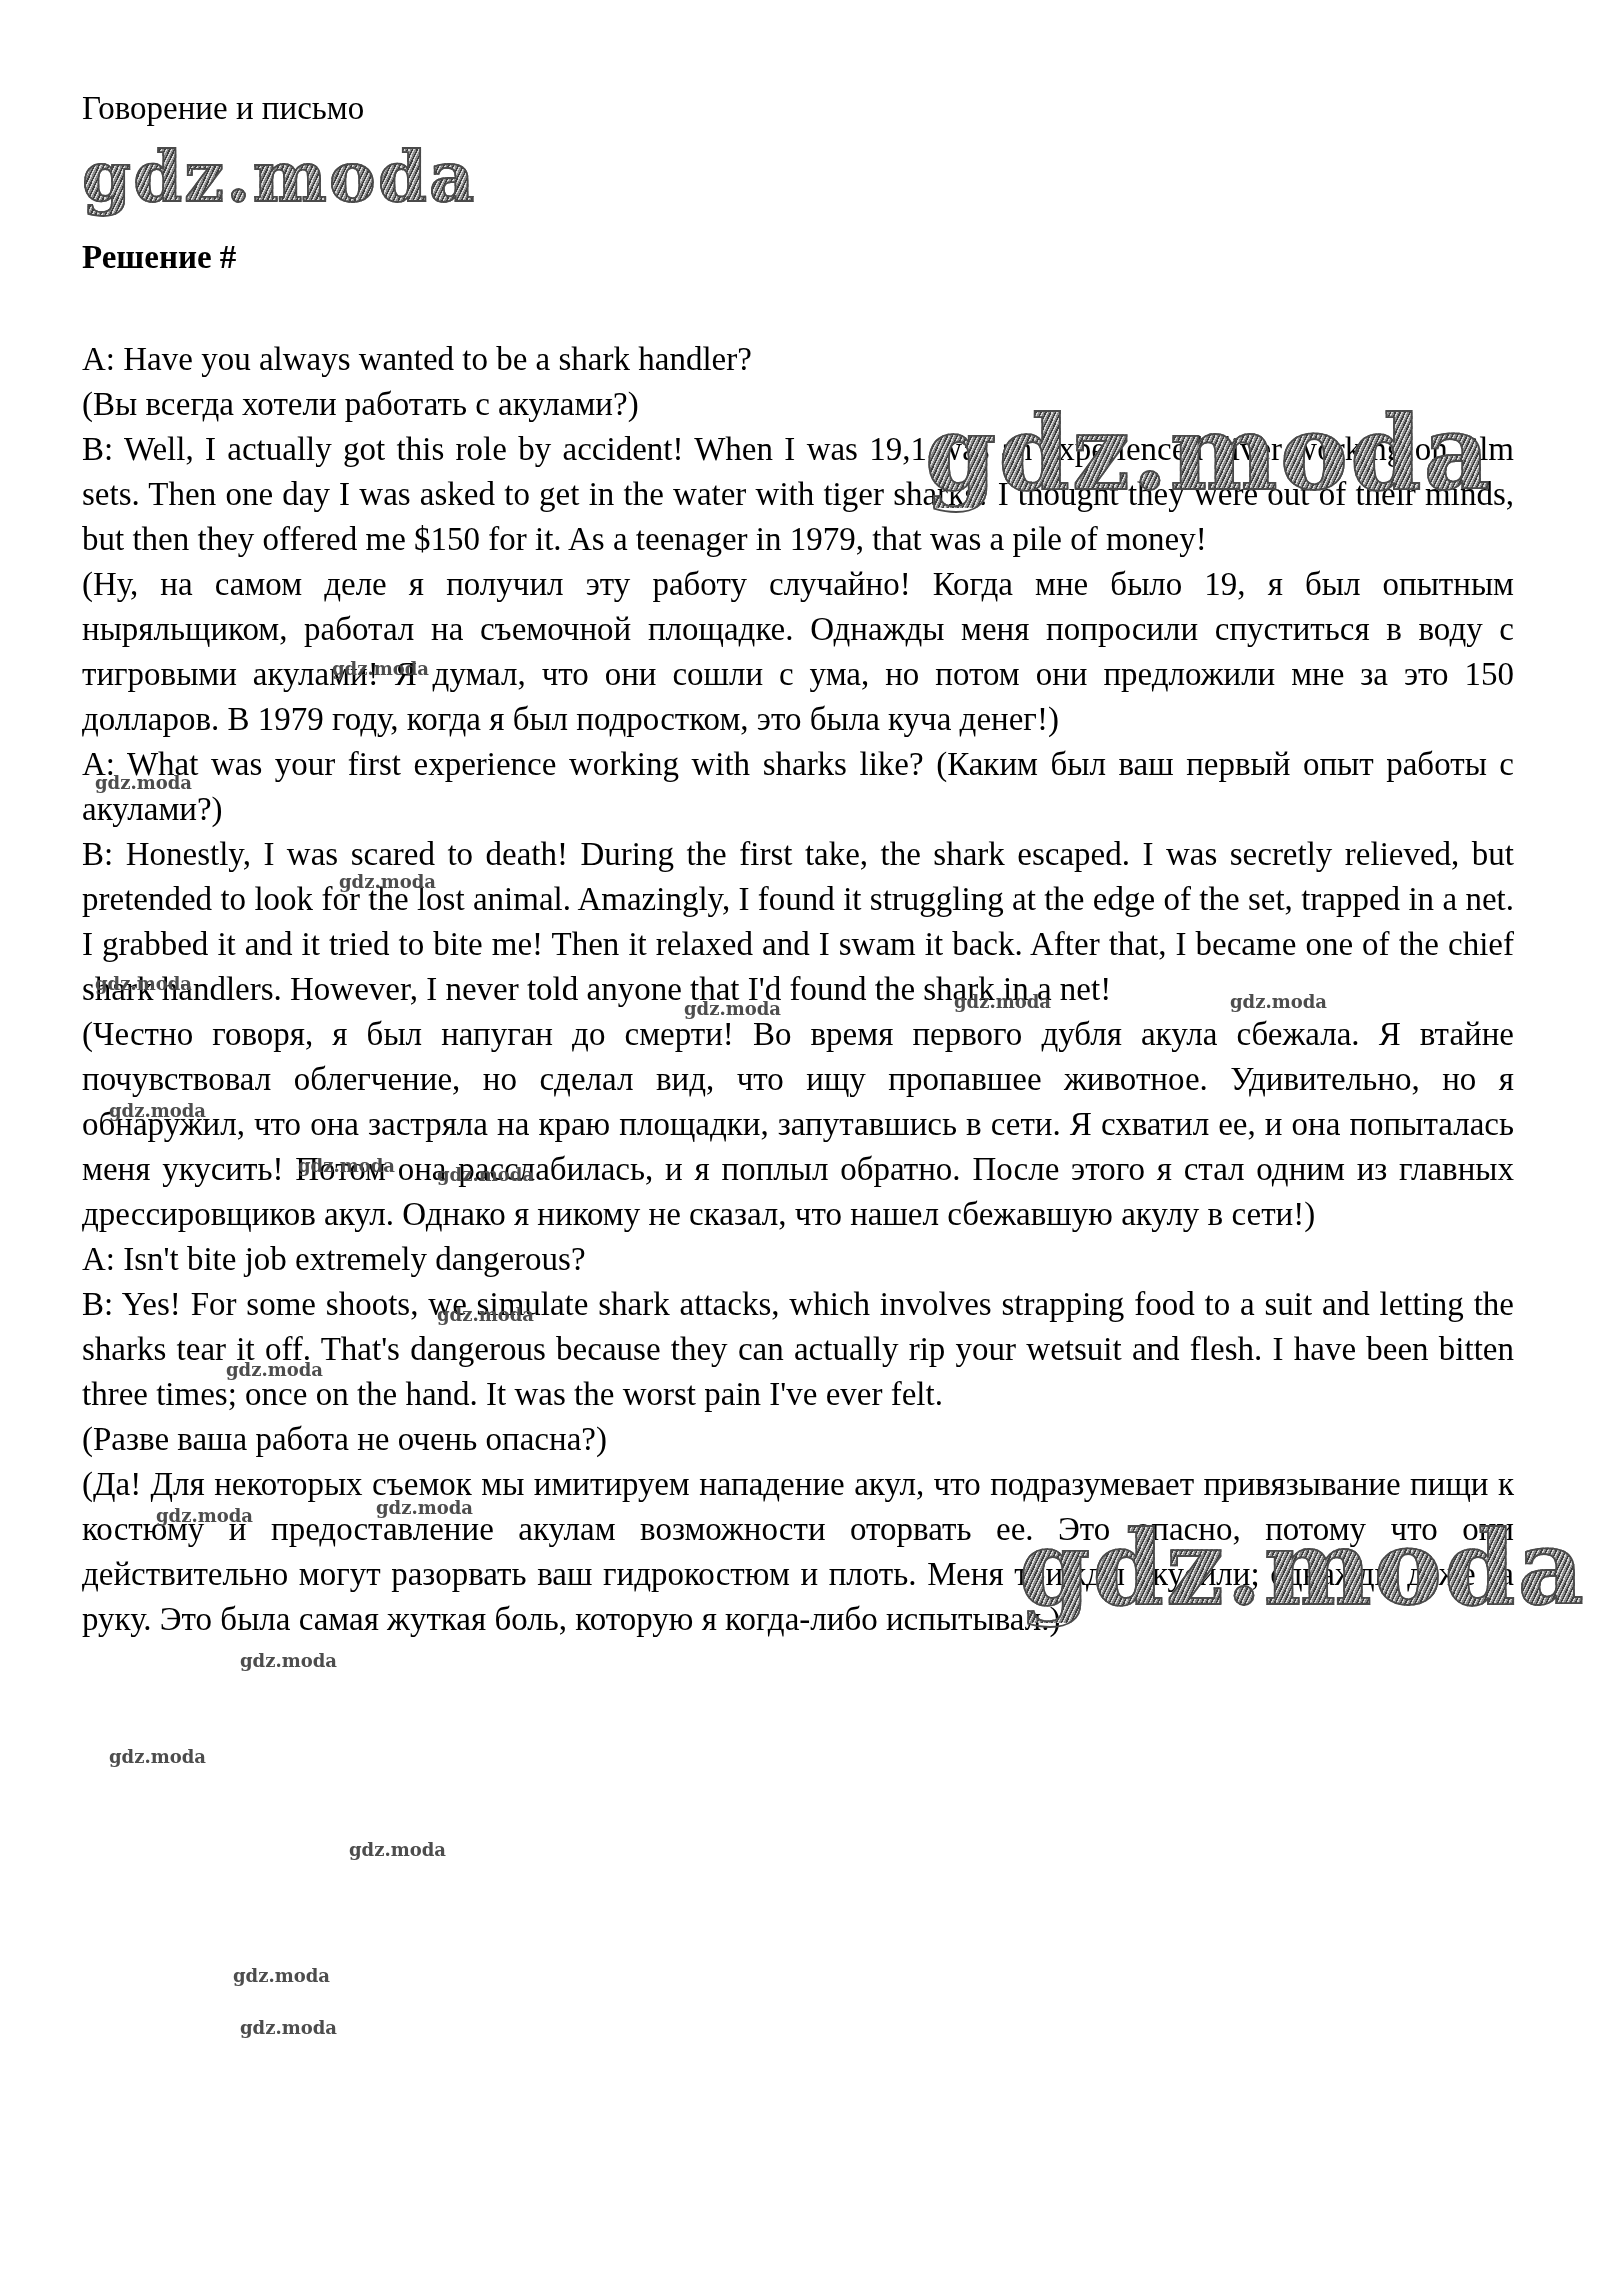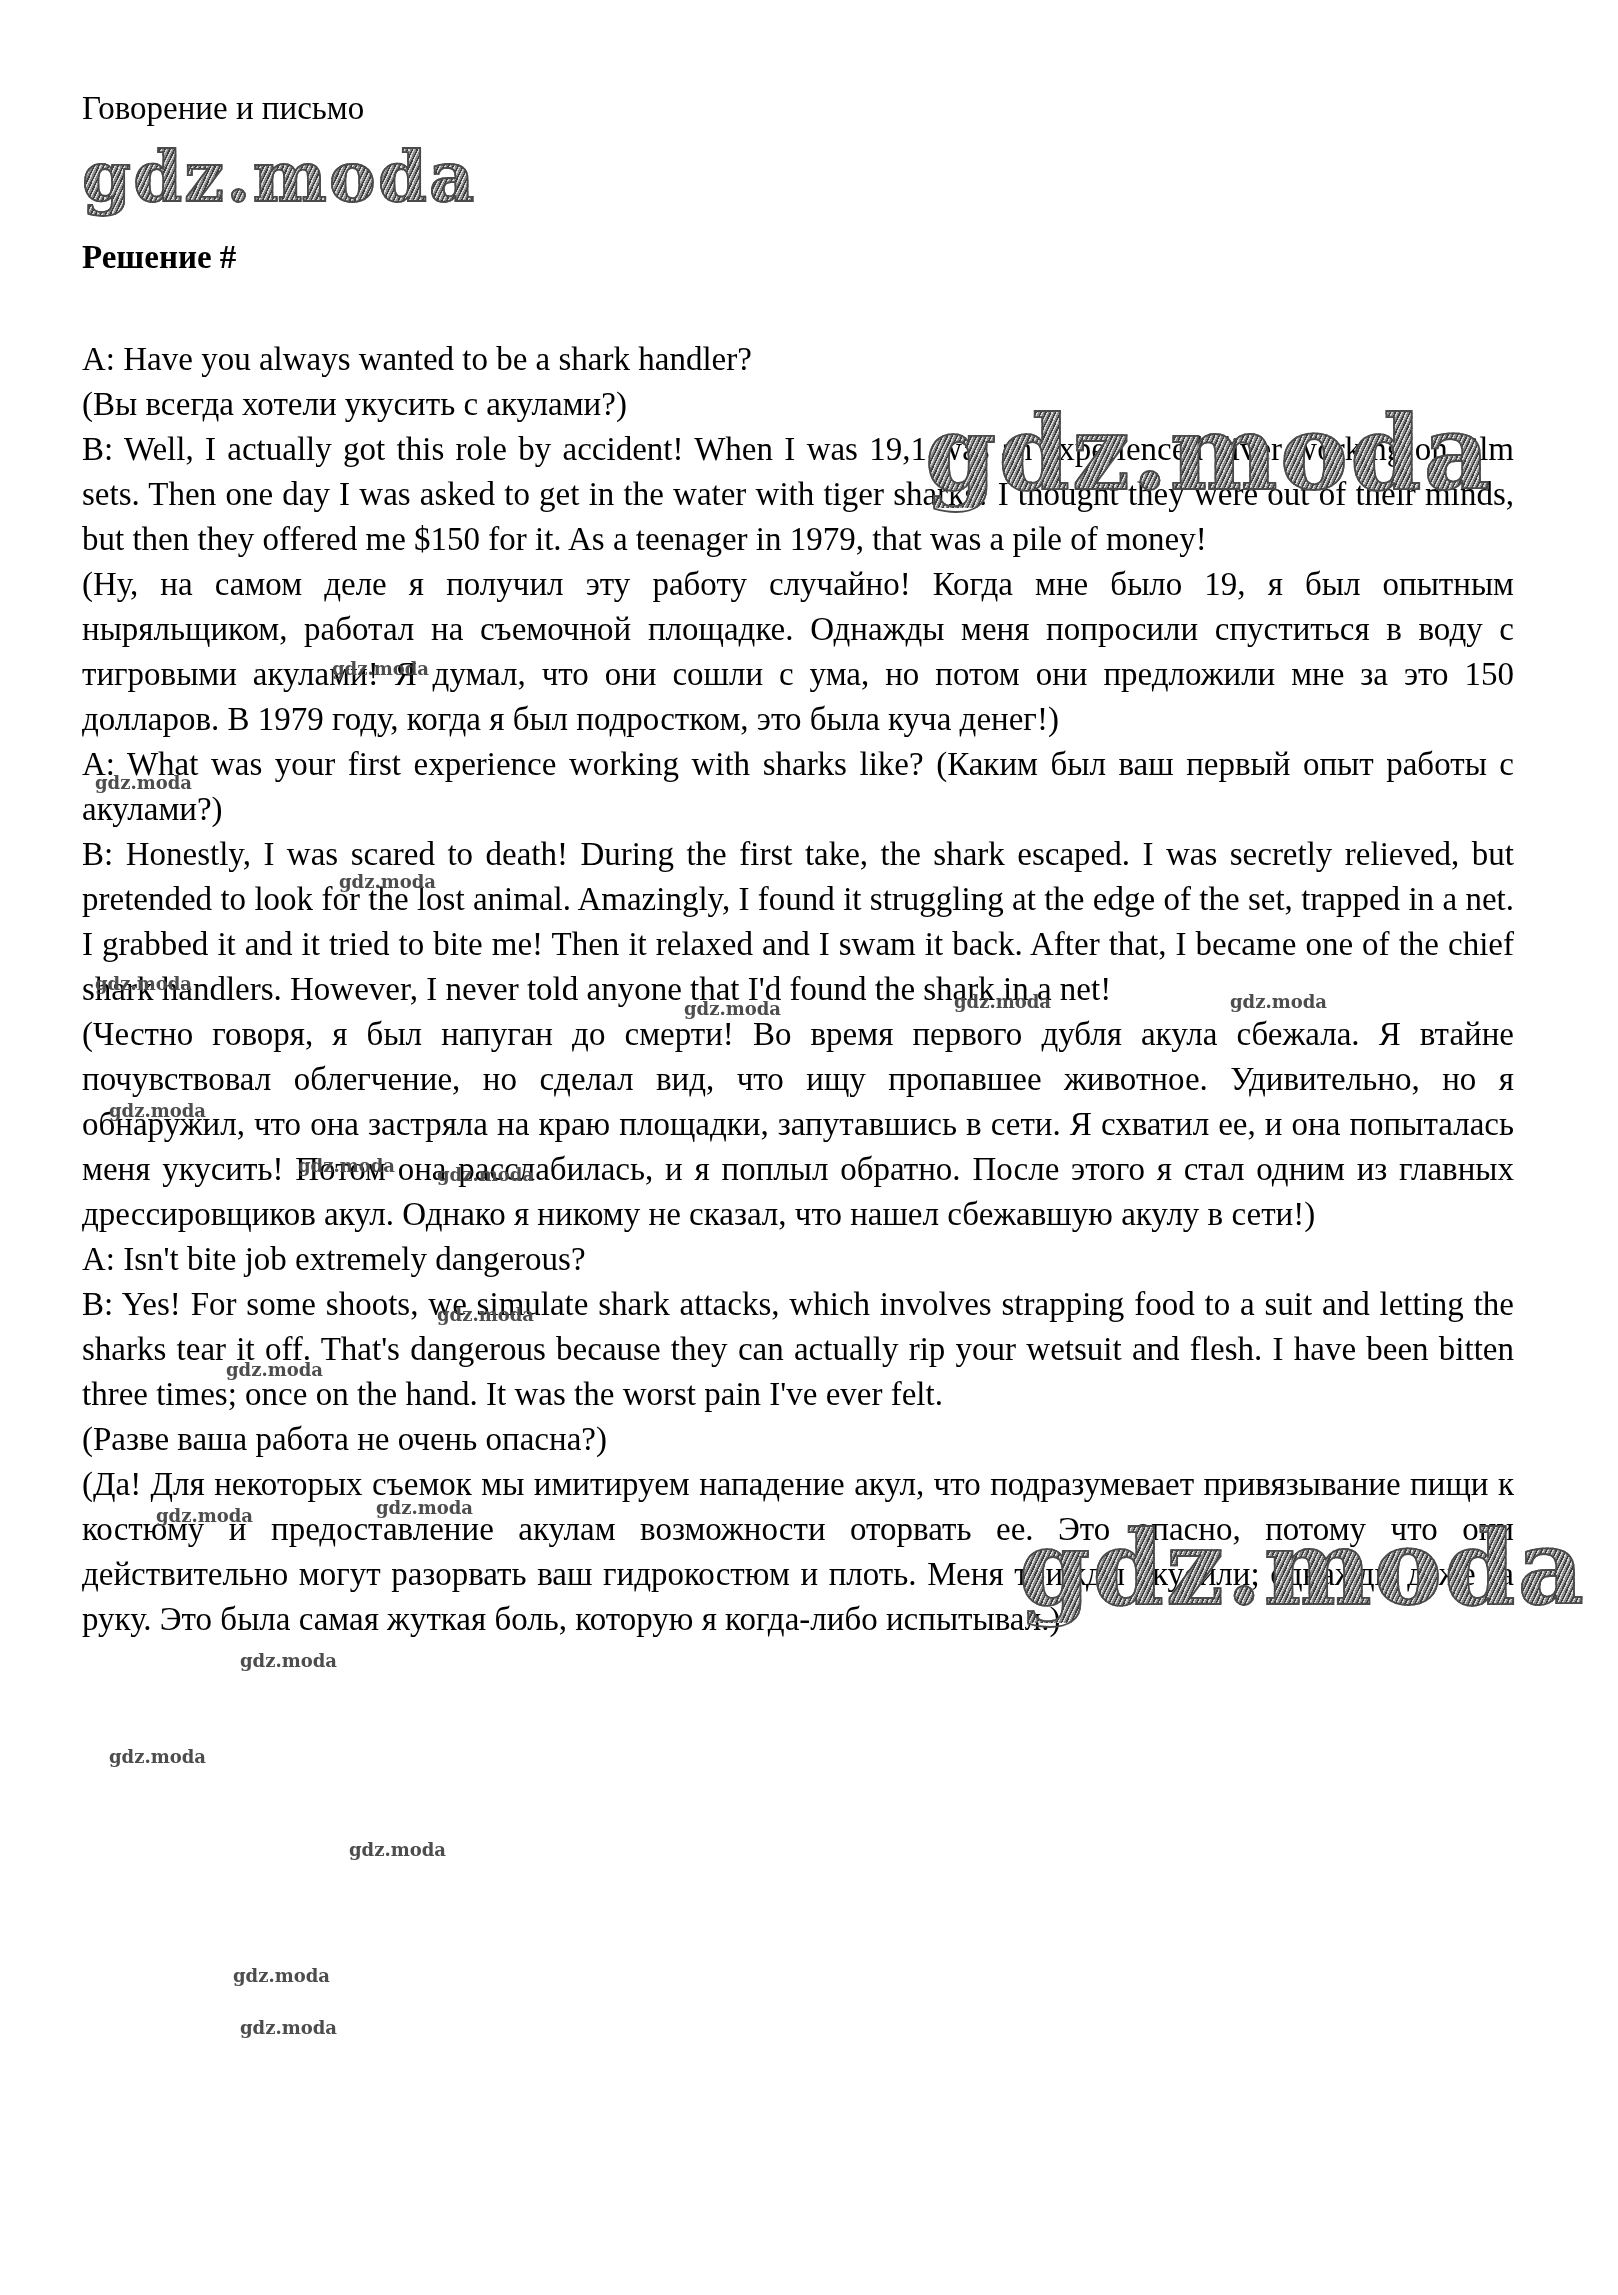--- a/index.html
+++ b/index.html
@@ -88,21 +88,21 @@
 
   <div class="heading">Говорение и письмо</div>
 
 
   <div class="wm-big wm1">gdz.moda</div>
 
   <div class="solution">Решение #</div>
 
   <div class="dialogue">
     <p>A: Have you always wanted to be a shark handler?</p>
-    <p>(Вы всегда хотели укусить с акулами?)</p>
+    <p>(Вы всегда хотели работать с акулами?)</p>
     <p>B: Well, I actually got this role by accident! When I was 19,1 was an experienced diver working on film sets. Then one day I was asked to get in the water with tiger sharks! I thought they were out of their minds, but then they offered me $150 for it. As a teenager in 1979, that was a pile of money!</p>
     <p>(Ну, на самом деле я получил эту работу случайно! Когда мне было 19, я был опытным ныряльщиком, работал на съемочной площадке. Однажды меня попросили спуститься в воду с тигровыми акулами! Я думал, что они сошли с ума, но потом они предложили мне за это 150 долларов. В 1979 году, когда я был подростком, это была куча денег!)</p>
     <p>A: What was your first experience working with sharks like? (Каким был ваш первый опыт работы с акулами?)</p>
     <p>B: Honestly, I was scared to death! During the first take, the shark escaped. I was secretly relieved, but pretended to look for the lost animal. Amazingly, I found it struggling at the edge of the set, trapped in a net. I grabbed it and it tried to bite me! Then it relaxed and I swam it back. After that, I became one of the chief shark handlers. However, I never told anyone that I'd found the shark in a net!</p>
     <p>(Честно говоря, я был напуган до смерти! Во время первого дубля акула сбежала. Я втайне почувствовал облегчение, но сделал вид, что ищу пропавшее животное. Удивительно, но я обнаружил, что она застряла на краю площадки, запутавшись в сети. Я схватил ее, и она попыталась меня укусить! Потом она расслабилась, и я поплыл обратно. После этого я стал одним из главных дрессировщиков акул. Однако я никому не сказал, что нашел сбежавшую акулу в сети!)</p>
     <p>A: Isn't bite job extremely dangerous?</p>
     <p>B: Yes! For some shoots, we simulate shark attacks, which involves strapping food to a suit and letting the sharks tear it off. That's dangerous because they can actually rip your wetsuit and flesh. I have been bitten three times; once on the hand. It was the worst pain I've ever felt.</p>
     <p>(Разве ваша работа не очень опасна?)</p>
     <p>(Да! Для некоторых съемок мы имитируем нападение акул, что подразумевает привязывание пищи к костюму и предоставление акулам возможности оторвать ее. Это опасно, потому что они действительно могут разорвать ваш гидрокостюм и плоть. Меня трижды укусили; однажды даже за руку. Это была самая жуткая боль, которую я когда-либо испытывал.)</p>
   </div>

